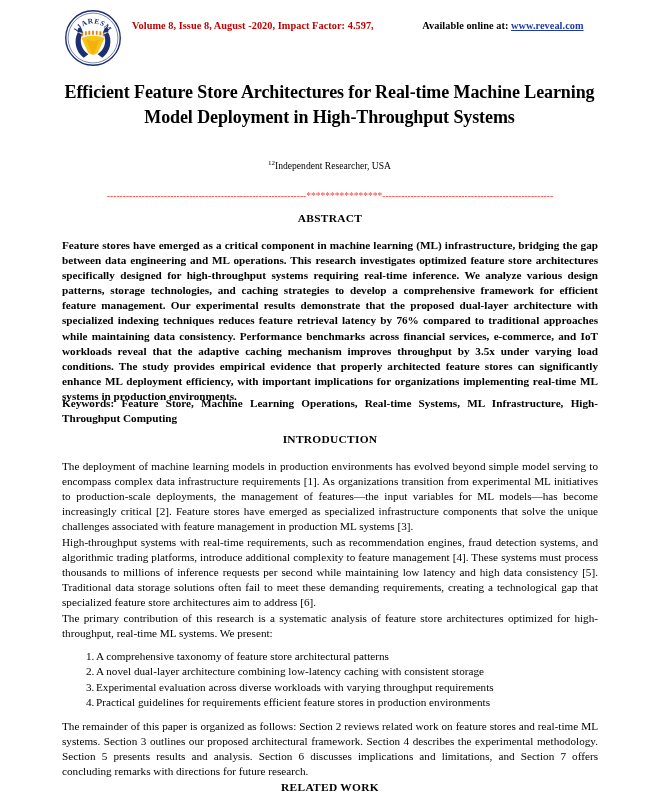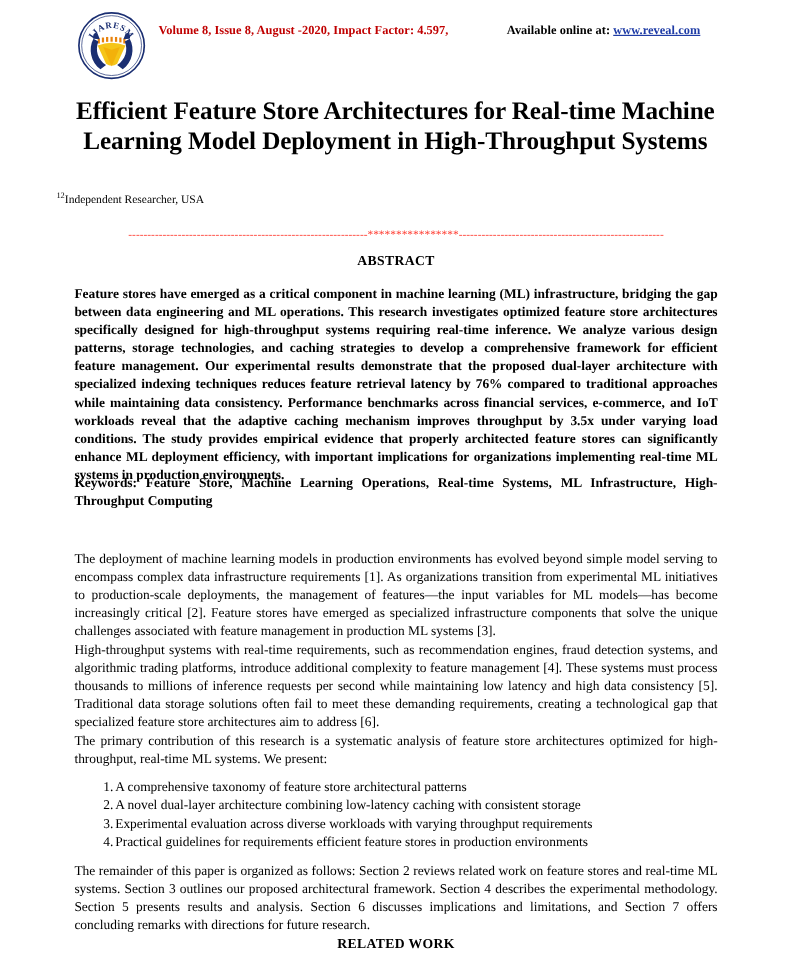--- a/index.html
+++ b/index.html
@@ -61,21 +61,21 @@
     text-decoration: underline;
   }
 
   
   .title {
     position: absolute;
     left: 47px;
     top: 80px;
     width: 565px;
     text-align: center;
-    font-size: 21px;
+    font-size: 18px;
     font-weight: bold;
     line-height: 25px;
     letter-spacing: -0.1px;
   }
 
   .authors {
     position: absolute;
     left: 47px;
     top: 133px;
     width: 565px;
@@ -83,21 +83,21 @@
     font-size: 12.3px;
     font-weight: bold;
   }
   .authors sup { font-size: 8px; vertical-align: super; }
 
   .affiliation {
     position: absolute;
     left: 47px;
     top: 159px;
     width: 565px;
-    text-align: left;
+    text-align: center;
     font-size: 9.6px;
   }
   .affiliation sup { font-size: 7px; vertical-align: super; }
 
   
   .separator {
     position: absolute;
     left: 42px;
     top: 189px;
     width: 576px;
@@ -213,20 +213,21 @@
     <span><sup>12</sup>Independent Researcher, USA</span>
   </div>
 
   <div class="separator">---------------------------------------------------------------****************------------------------------------------------------</div>
 
   <div class="section-heading" style="top:212px;">ABSTRACT</div>
   <div class="para bold" style="top:238px;">Feature stores have emerged as a critical component in machine learning (ML) infrastructure, bridging the gap between data engineering and ML operations. This research investigates optimized feature store architectures specifically designed for high-throughput systems requiring real-time inference. We analyze various design patterns, storage technologies, and caching strategies to develop a comprehensive framework for efficient feature management. Our experimental results demonstrate that the proposed dual-layer architecture with specialized indexing techniques reduces feature retrieval latency by 76% compared to traditional approaches while maintaining data consistency. Performance benchmarks across financial services, e-commerce, and IoT workloads reveal that the adaptive caching mechanism improves throughput by 3.5x under varying load conditions. The study provides empirical evidence that properly architected feature stores can significantly enhance ML deployment efficiency, with important implications for organizations implementing real-time ML systems in production environments.</div>
 
   <div class="keywords" style="top:396px;">Keywords: Feature Store, Machine Learning Operations, Real-time Systems, ML Infrastructure, High-Throughput Computing</div>
 
+  <div class="section-heading" style="top:433px;">INTRODUCTION</div>
   <div class="para" style="top:459px;">The deployment of machine learning models in production environments has evolved beyond simple model serving to encompass complex data infrastructure requirements [1]. As organizations transition from experimental ML initiatives to production-scale deployments, the management of features—the input variables for ML models—has become increasingly critical [2]. Feature stores have emerged as specialized infrastructure components that solve the unique challenges associated with feature management in production ML systems [3].</div>
   <div class="para" style="top:535px;">High-throughput systems with real-time requirements, such as recommendation engines, fraud detection systems, and algorithmic trading platforms, introduce additional complexity to feature management [4]. These systems must process thousands to millions of inference requests per second while maintaining low latency and high data consistency [5]. Traditional data storage solutions often fail to meet these demanding requirements, creating a technological gap that specialized feature store architectures aim to address [6].</div>
   <div class="para" style="top:611px;">The primary contribution of this research is a systematic analysis of feature store architectures optimized for high-throughput, real-time ML systems. We present:</div>
 
   <div class="numlist" style="top:649px;">
     <div class="numlist-item">
       <span class="numlist-num">1.</span>
       <span class="numlist-text">A comprehensive taxonomy of feature store architectural patterns</span>
     </div>
     <div class="numlist-item">

